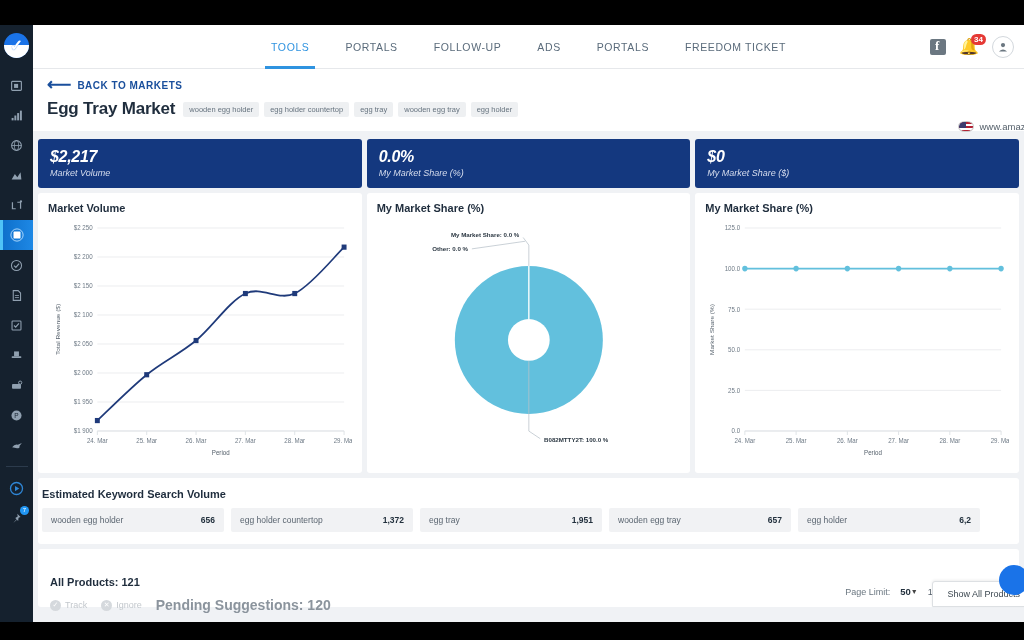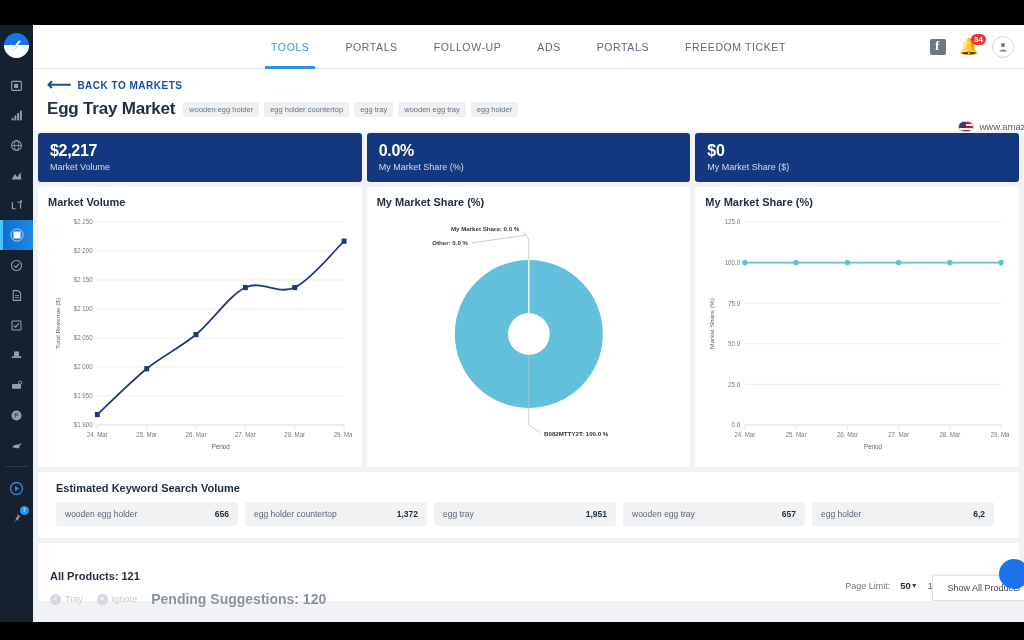--- a/index.html
+++ b/index.html
@@ -105,42 +105,42 @@
   }
   .flag {
     width:16px; height:11px; border-radius:50%/60%;
     background: repeating-linear-gradient(#b22234 0 2px,#fff 2px 4px);
     position:relative; overflow:hidden; border:1px solid #ccc;
   }
   .flag::before{content:'';position:absolute;left:0;top:0;width:7px;height:6px;background:#3c3b6e;}
   .mk-text { font-size:9.5px; color:#55606b; white-space:nowrap; }
 
   
-  .stats { display:flex; gap:5px; padding: 2px 5px 0 5px; }
+  .stats { display:flex; gap:5px; padding: 8px 5px 0 5px; font-style: italic; }
   .stat-card {
     flex:1; background:#14387f; color:#fff; border-radius:3px;
     padding: 9px 12px 10px 12px; min-height:48px;
   }
   .stat-val { font-size:16px; font-weight:bold; letter-spacing:-.3px; }
   .stat-lbl { font-size:9px; margin-top:2px; color:#d5dced; }
 
   
   .charts { display:flex; gap:5px; padding: 5px 5px 0 5px; }
   .chart-card { flex:1; background:#fff; border-radius:3px; padding: 9px 10px 8px 10px; height:280px; position:relative; }
   .chart-title { font-size:11px; font-weight:bold; color:#1f2d3d; margin-bottom:4px; }
   .chart-body { position:relative; width:100%; height:243px; }
   .chart-body svg { display:block; width:100%; height:100%; }
   .ax-lbl { font-size:6.5px; fill:#6e7a86; }
   .ax-title { font-size:6.5px; fill:#55606b; }
   .grid-line { stroke:#ebedef; stroke-width:1; }
   .pie-lbl { font-size:6.5px; fill:#2b3742; font-weight:bold; }
   .leader { stroke:#b9c2ca; stroke-width:.8; fill:none; }
 
   
-  .kw-section { background:#fff; margin:5px 5px 0 5px; border-radius:3px; padding:10px 10px 12px 18px; }
+  .kw-section { background:#fff; margin:5px 5px 0 5px; border-radius:3px; padding:10px 10px 12px 4px; }
   .kw-head { font-size:11px; font-weight:bold; color:#1f2d3d; margin-bottom:8px; }
   .kw-row { display:flex; gap:7px; }
   .kw-cell {
     background:#f1f2f4; border-radius:2px; padding:7px 9px;
     display:flex; justify-content:space-between; align-items:center;
     min-width:182px; flex:0 0 182px;
   }
   .kw-name { font-size:8.5px; color:#5a6570; }
   .kw-val { font-size:8.5px; color:#22303d; font-weight:bold; }
 
@@ -513,21 +513,21 @@
           <span class="kw-val">6,2</span>
         </div>
       </div>
     </div>
 
     <div class="prod-section">
       <div class="prod-title">All Products: 121</div>
       <div class="prod-toolbar">
         <div class="tb-btn">
           <span class="tb-ic">✓</span>
-          <span>Tray</span>
+          <span>Track</span>
         </div>
         <div class="tb-btn">
           <span class="tb-ic">✕</span>
           <span>Ignore</span>
         </div>
         <div class="pending">Pending Suggestions: 120</div>
       </div>
 
       <div class="pager">
         <span class="pg-lbl">Page Limit:</span>

